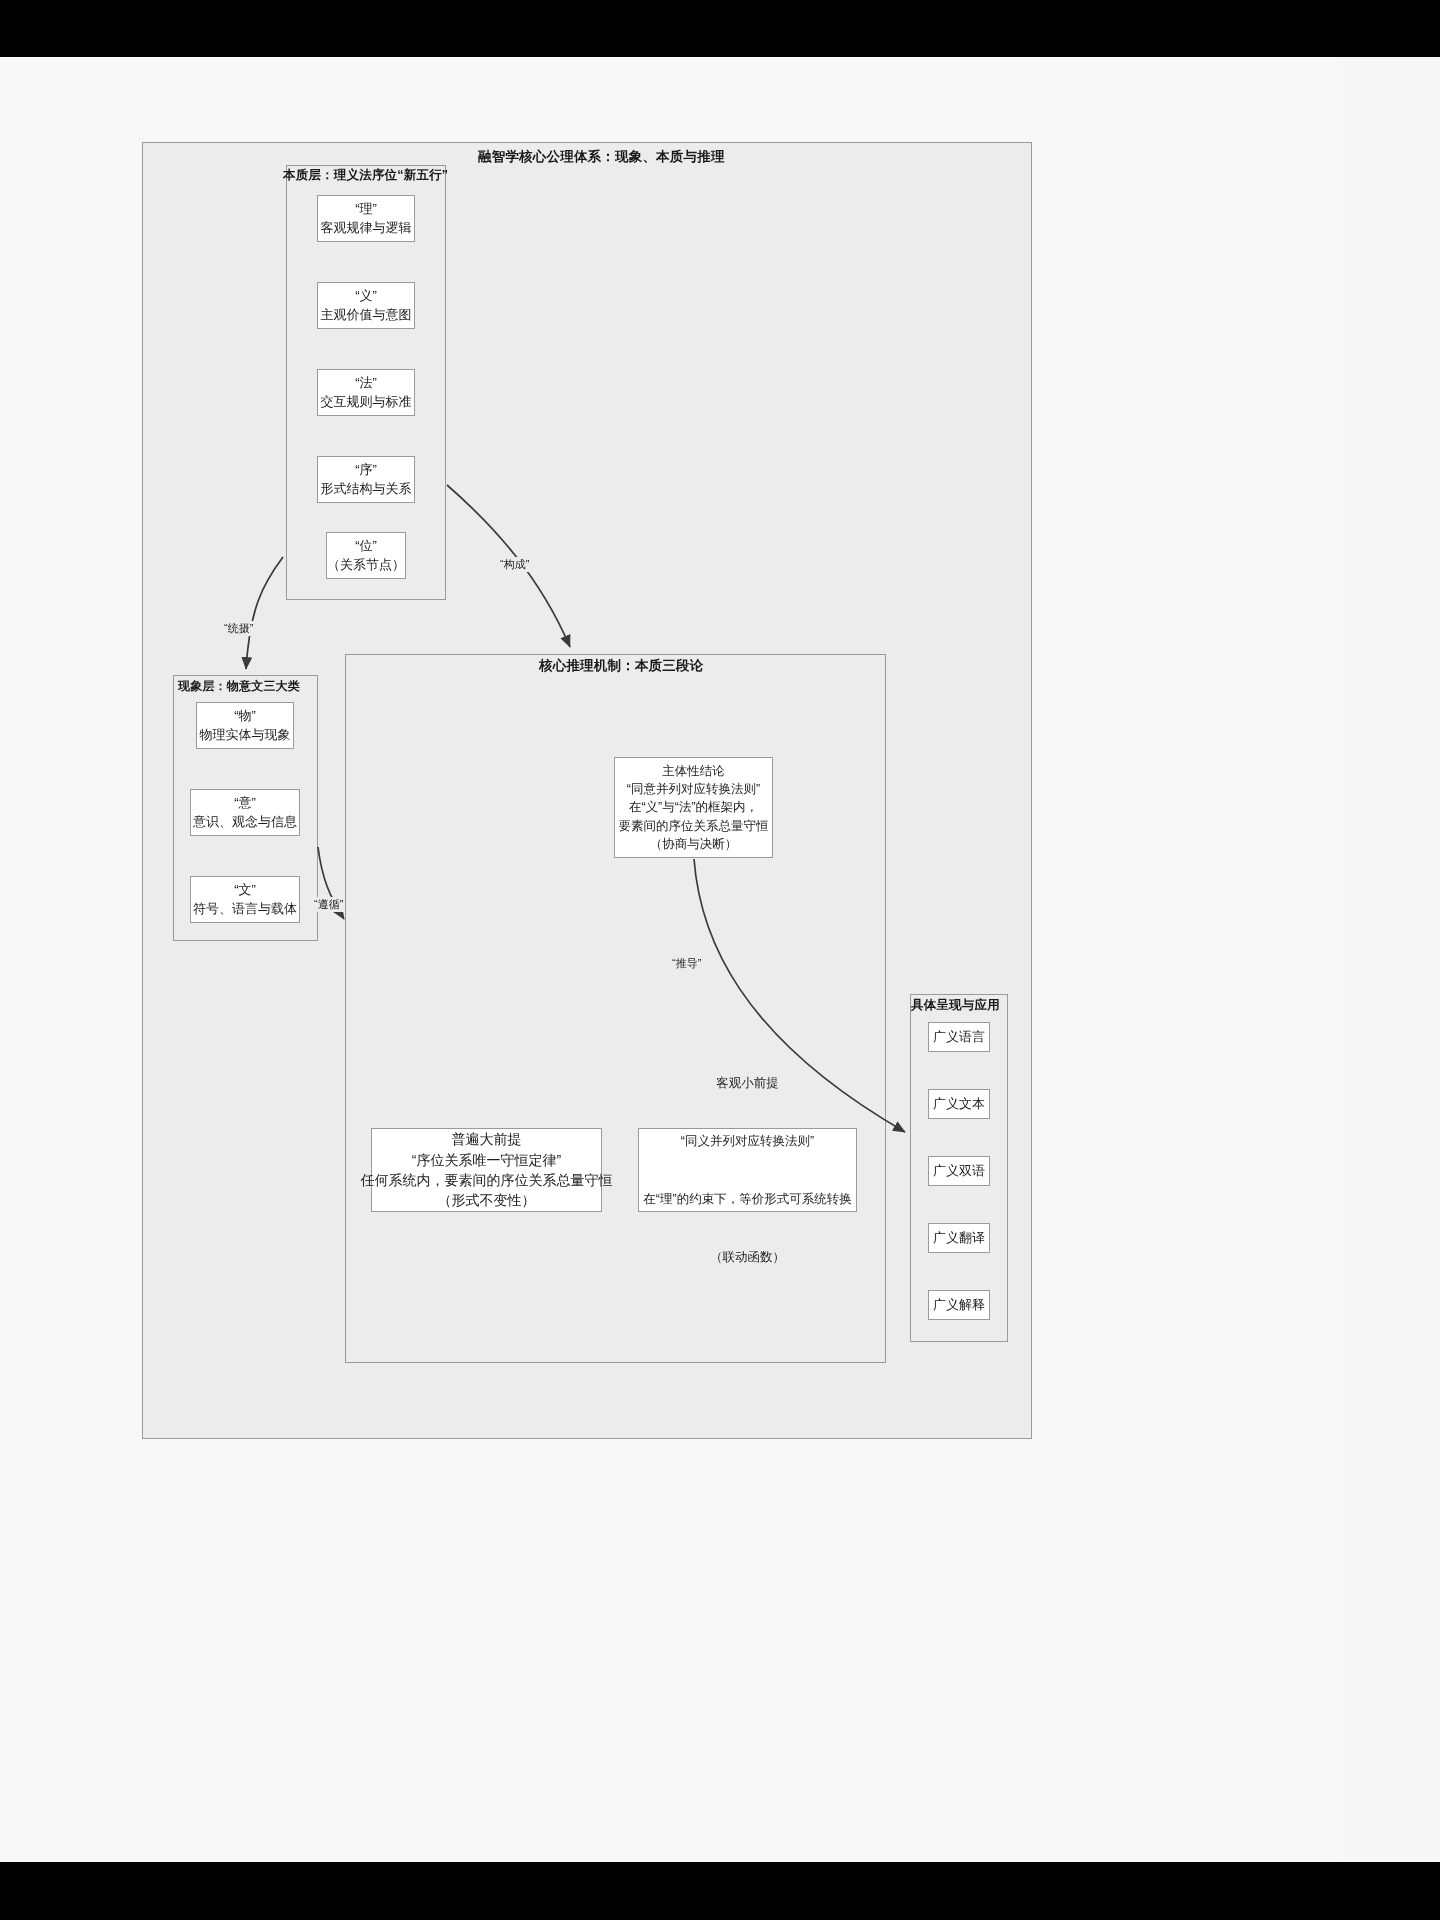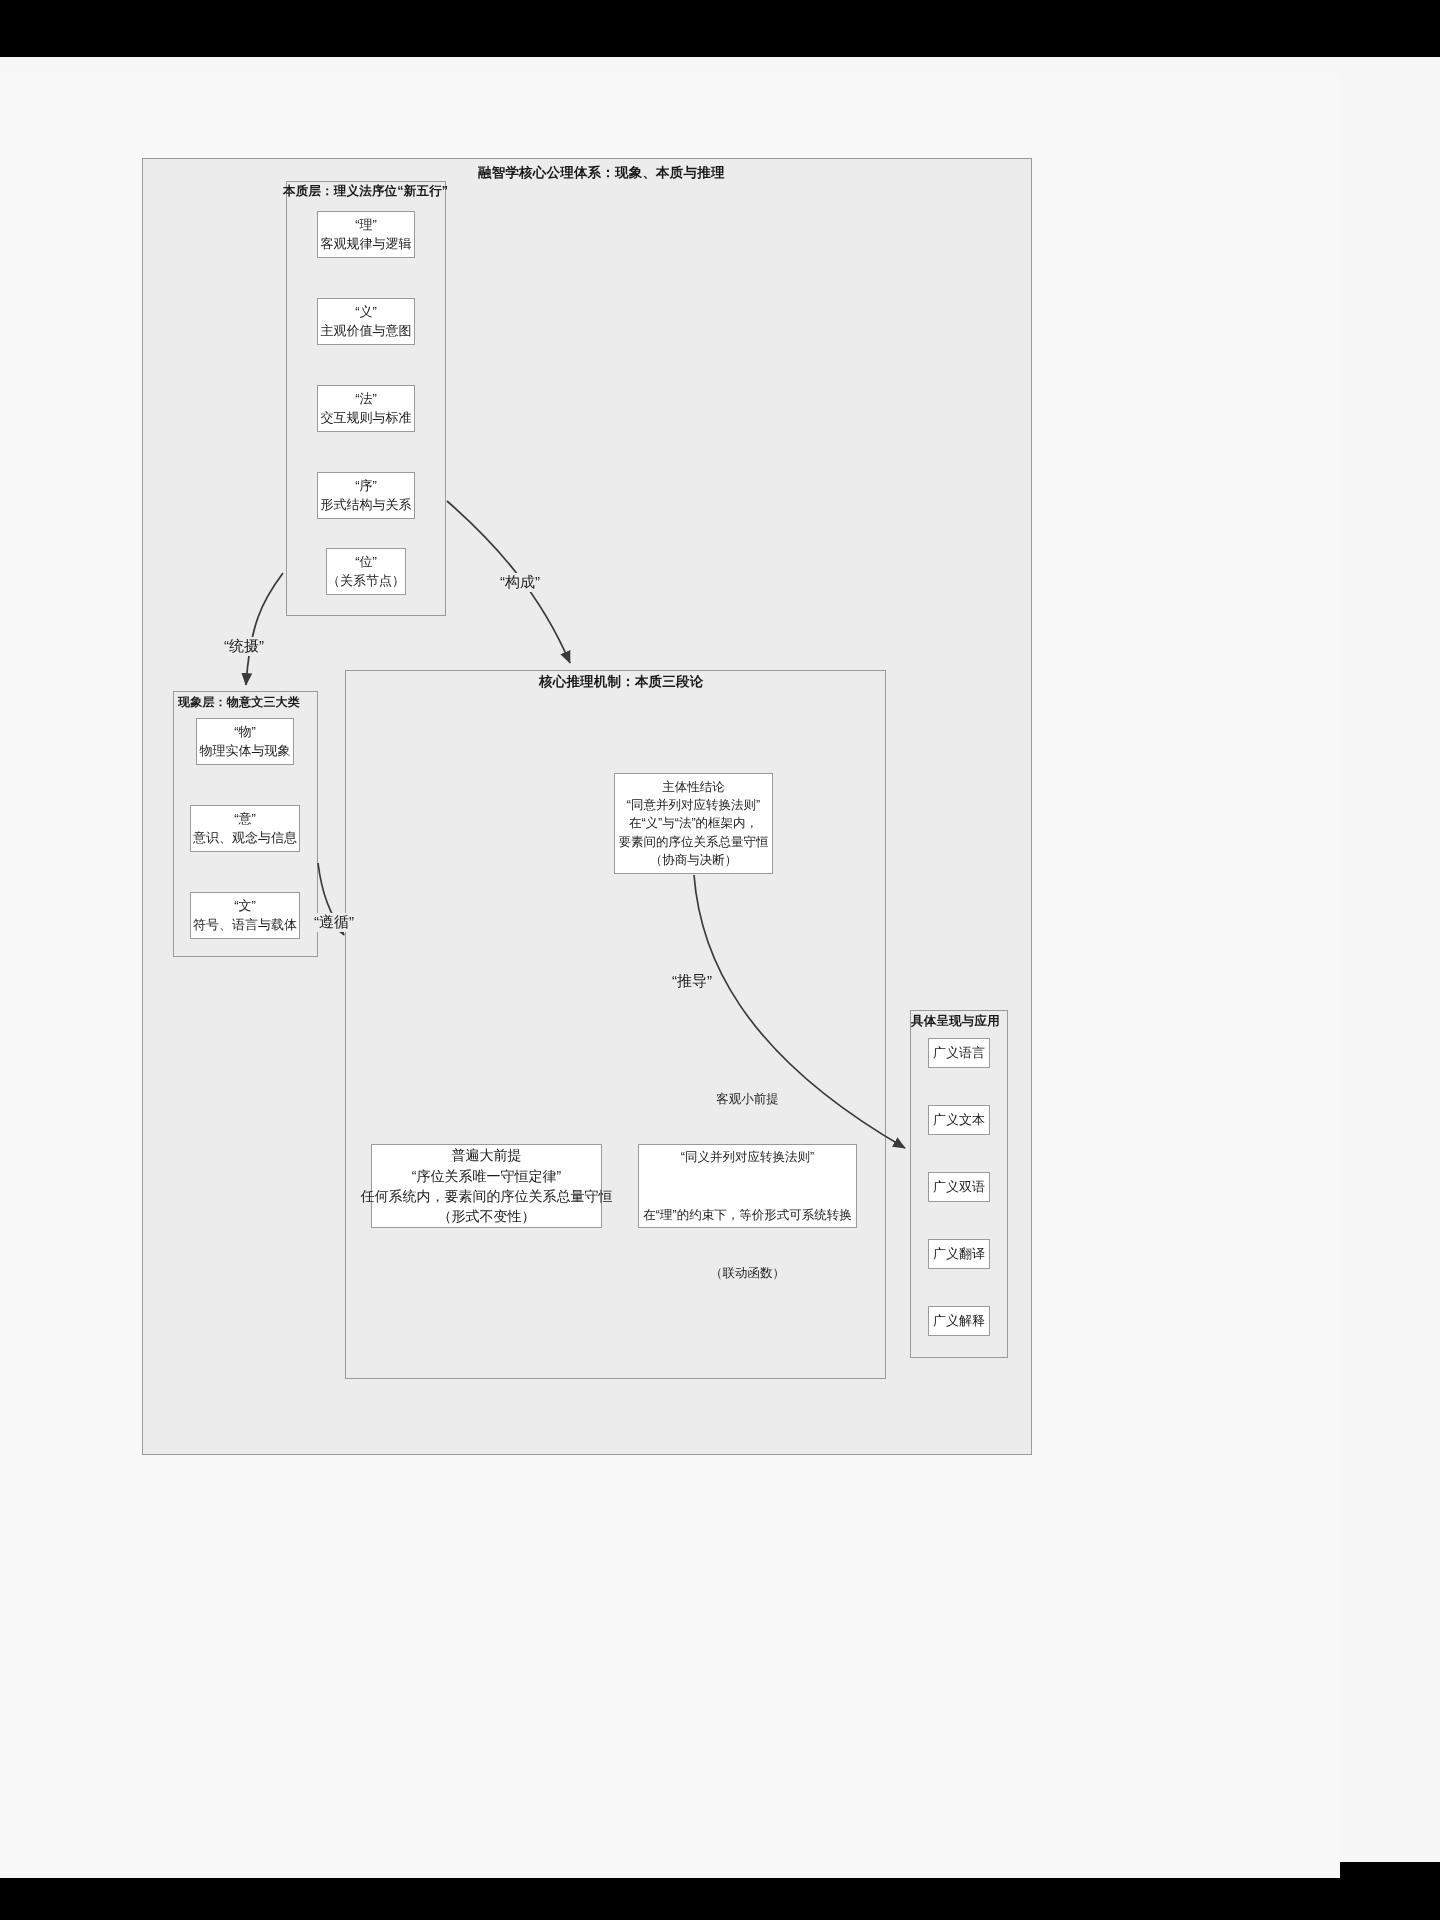--- a/index.html
+++ b/index.html
@@ -24,21 +24,21 @@
   #sheet {
     position: absolute;
     left: 0;
     top: 57px;
     width: 1440px;
     height: 1805px;
     background: #f7f7f7;
   }
   #sheet-inner {
     position: absolute;
-    left: 0; top: 16px;
+    left: 0; top: 0;
     width: 1340px;
     height: 1805px;
     background: #f8f8f8;
   }
   
   .frame {
     position: absolute;
     box-sizing: border-box;
     background: #ececec;
     border: 1.6px solid #9a9a9a;
@@ -66,21 +66,21 @@
     color: #1c1c1c;
     line-height: 1.45;
     padding: 3px 6px;
   }
   .node .ln {
     display: block;
     white-space: nowrap;
   }
   .edge-label {
     position: absolute;
-    font-size: 15px;
+    font-size: 11px;
     color: #1c1c1c;
     background: #ececec;
     padding: 0 2px;
     white-space: nowrap;
   }
   svg.wires {
     position: absolute;
     left: 0;
     top: 0;
     width: 1440px;

